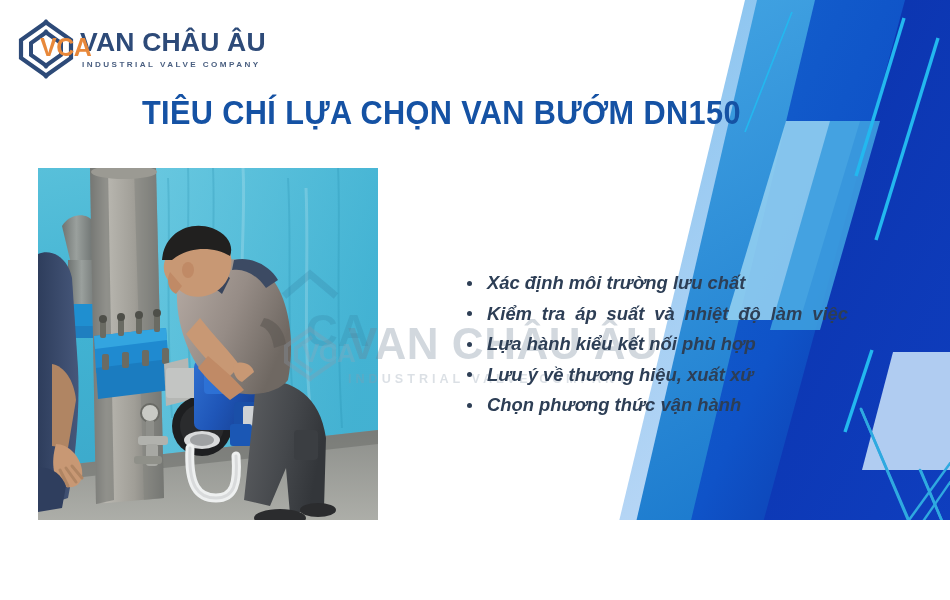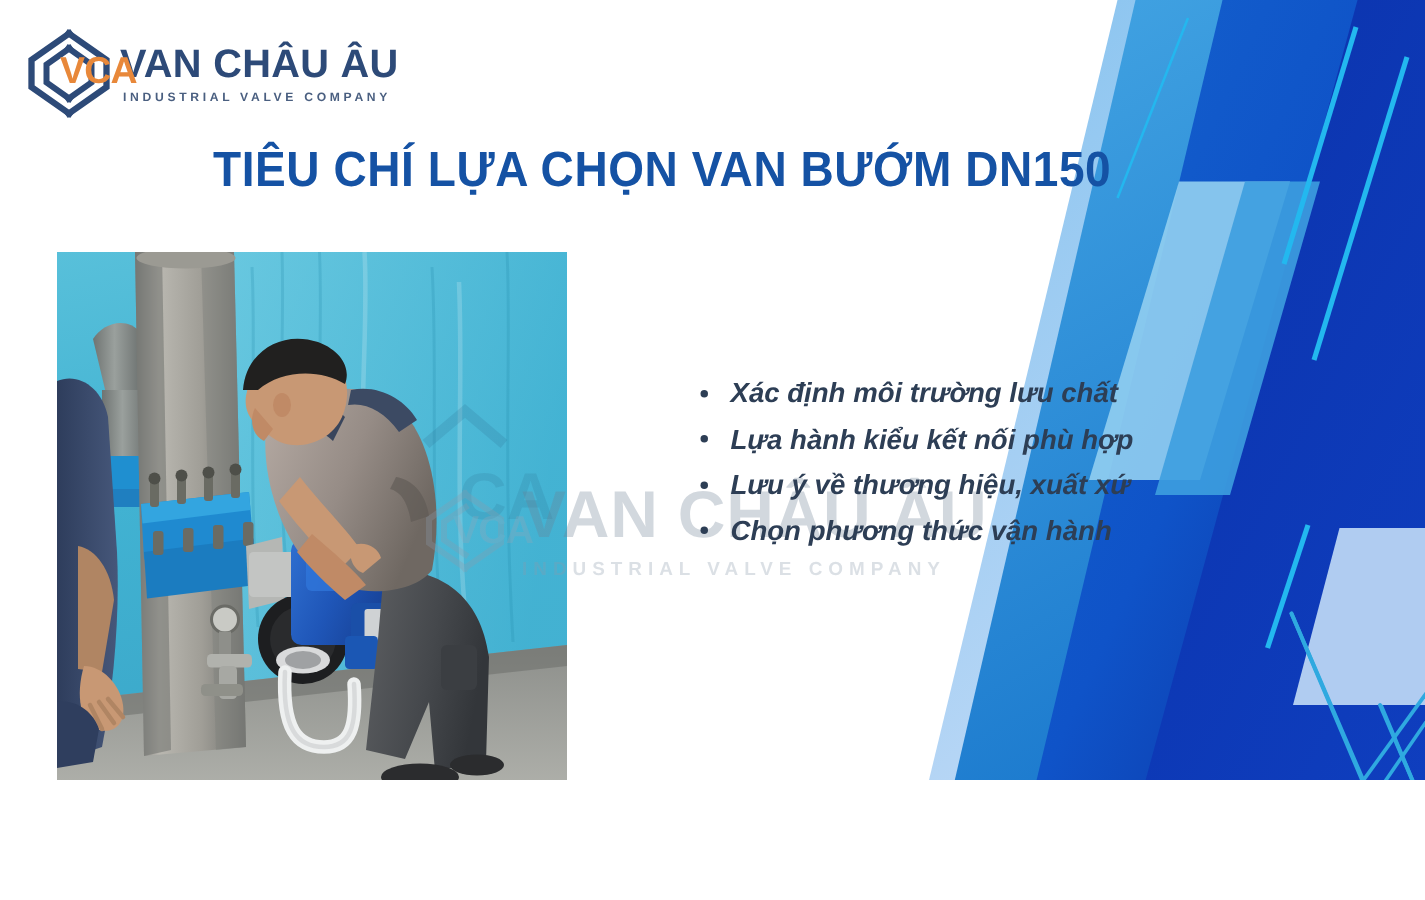--- a/index.html
+++ b/index.html
@@ -121,21 +121,21 @@
     line-height:1;letter-spacing:0.5px;white-space:nowrap;
   }
   #wm-sub{
     font-weight:700;font-size:12.6px;color:#8c9bac;
     letter-spacing:4.0px;line-height:1;margin-top:7px;white-space:nowrap;
   }
 
   
   #bullets{
     position:absolute;
-    left:466px; top:247px;
+    left:466px; top:268px;
     width:382px;
     margin:0;
     padding:0;
     list-style:none;
   }
   #bullets li{
     position:relative;
     padding-left:21px;
     font-family:"Liberation Sans", sans-serif;
     font-style:italic;
@@ -449,18 +449,19 @@
       <span id="wm-vca">VCA</span>
     </div>
     <div>
       <div id="wm-name">VAN CHÂU ÂU</div>
       <div id="wm-sub">INDUSTRIAL VALVE COMPANY</div>
     </div>
   </div>
 
   <ul id="bullets">
     <li>Xác định môi trường lưu chất</li>
+    <li class="justify">Kiểm tra áp suất và nhiệt độ làm việc</li>
     <li>Lựa hành kiểu kết nối phù hợp</li>
     <li>Lưu ý về thương hiệu, xuất xứ</li>
     <li>Chọn phương thức vận hành</li>
   </ul>
 
 </div>
 
 </body></html>

